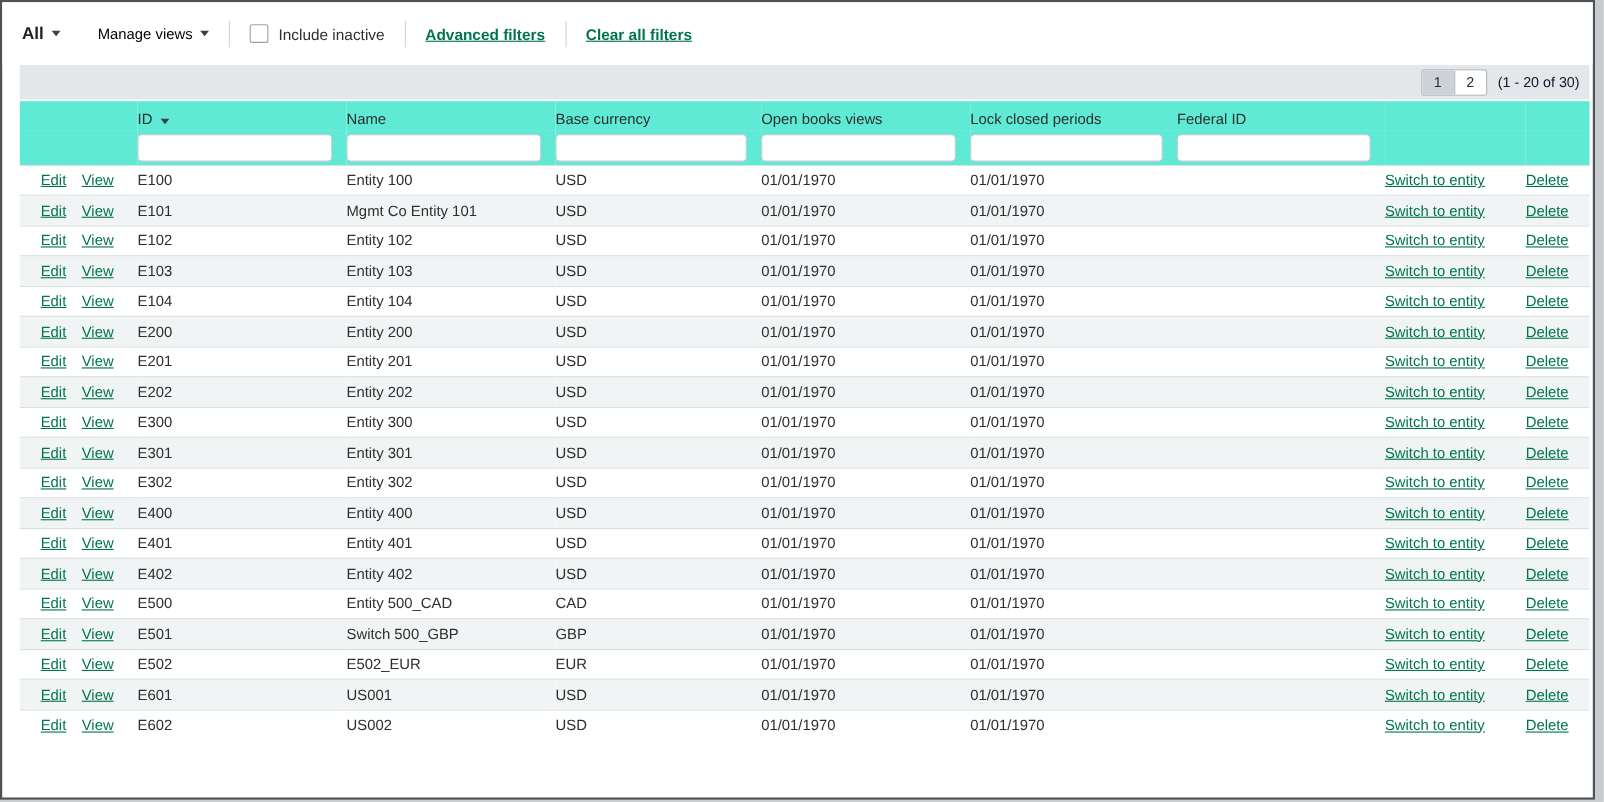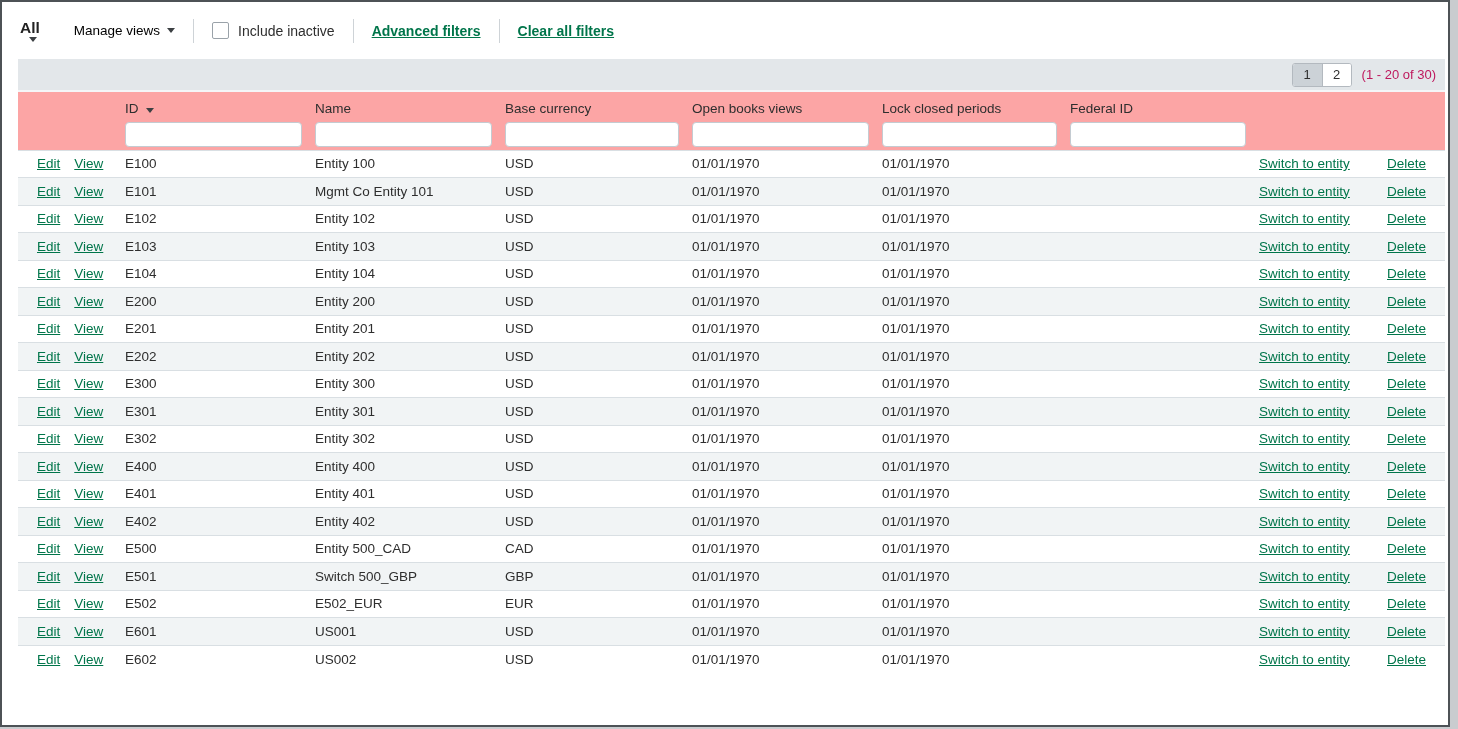--- a/index.html
+++ b/index.html
@@ -40,21 +40,21 @@
     width: 8px; height: 8px; margin-top: -4px;
     border-right: 2px solid #00754a; border-bottom: 2px solid #00754a;
     transform: rotate(45deg); display: inline-block;
   }
   
   .filter-bar {
     height: 57px;
     display: flex; align-items: center;
     padding: 0 18px; background: #fff;
   }
-  .view-selector { display: inline-flex; align-items: center; cursor: pointer; flex-direction: column; }
+  .view-selector { display: inline-flex; align-items: center; cursor: pointer; }
   .view-selector .lbl { font-size: 15.5px; font-weight: 700; color: #222; }
   .caret {
     width: 0; height: 0; display: inline-block; margin-left: 7px;
     border-left: 4.5px solid transparent; border-right: 4.5px solid transparent;
     border-top: 5.5px solid #3c4043;
   }
   .manage-views { display: inline-flex; align-items: center; margin-left: 34px; cursor: pointer; }
   .manage-views .lbl { font-size: 13.5px; color: #000000; }
   .vdiv { width: 1px; height: 24px; background: #ced3d7; margin: 0 18px; }
   .inactive-wrap { display: inline-flex; align-items: center; gap: 9px; }
@@ -76,24 +76,24 @@
   .pager {
     display: inline-flex; border: 1px solid #b3b9bf; border-radius: 3px;
     overflow: hidden; background: #fff;
   }
   .pager .page-btn {
     width: 29px; height: 22px; display: flex; align-items: center; justify-content: center;
     font-size: 13px; color: #2e2e2e; cursor: pointer; background: #fff;
   }
   .pager .page-btn + .page-btn { border-left: 1px solid #b3b9bf; }
   .pager .page-btn.current { background: #ccd2d7; }
-  .range-text { font-size: 13px; color: #be185d; margin-left: 10px; }
+  .range-text { font-size: 13px; color: #0f172a; margin-left: 10px; }
   
   table.entities { border-collapse: collapse; table-layout: fixed; width: 1427px; }
-  thead { background: #fca5a5; }
+  thead { background: #5eead4; }
   thead td { vertical-align: middle; }
   tr.label-row { height: 27px; }
   tr.label-row td { font-size: 13.5px; color: #2e2e2e; padding-top: 6px; }
   .sort-caret {
     width: 0; height: 0; display: inline-block; margin-left: 7px;
     border-left: 4px solid transparent; border-right: 4px solid transparent;
     border-top: 5px solid #3c4043; cursor: pointer;
   }
   tr.input-row { height: 31px; }
   tr.input-row td { padding-right: 13px; }

